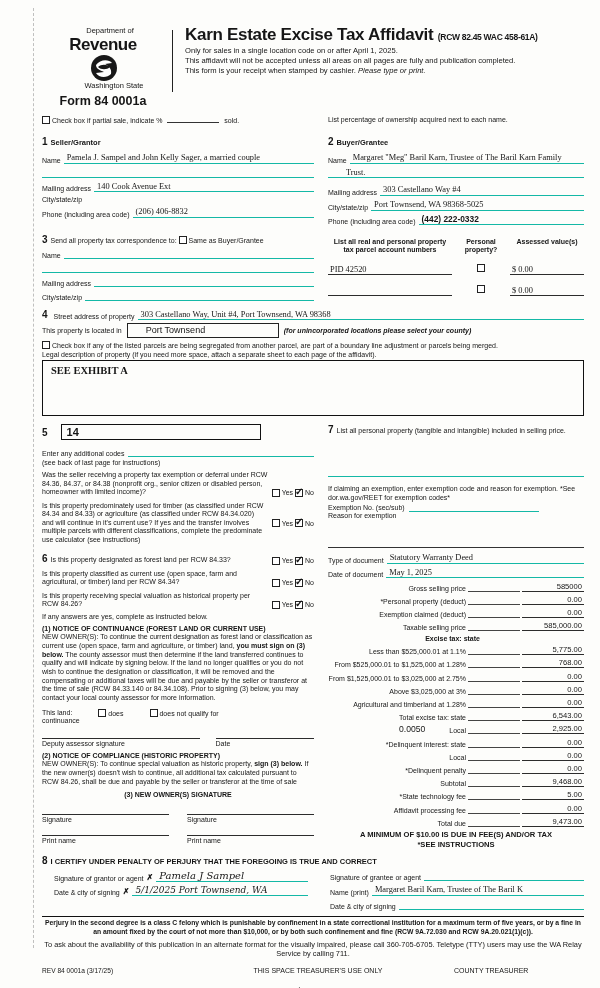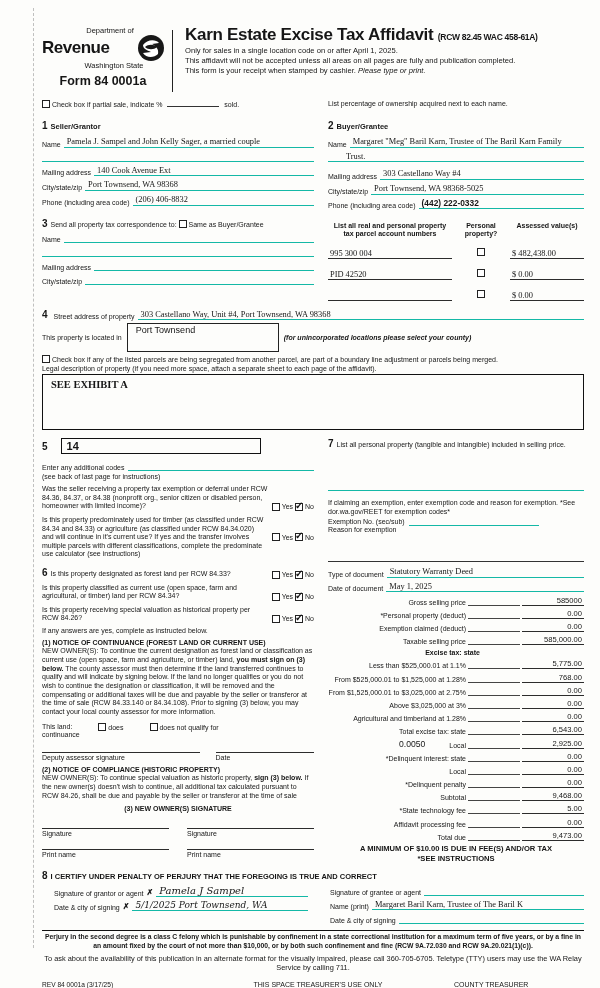--- a/index.html
+++ b/index.html
@@ -9,21 +9,21 @@
     font-family:"Liberation Sans", sans-serif; color:#161616; overflow:hidden;
     margin:0 auto;
   }
   .crease { position:absolute; left:33px; top:8px; bottom:40px; border-left:1px dashed #777; opacity:.45; }
   .inner { padding:26px 16px 0 42px; }
 
   
   .header { display:flex; gap:8px; }
   .agency { width:122px; text-align:center; flex:none; position:relative; }
   .dept-line { font-size:7.5px; margin-left:14px; }
-  .rev-row { display:flex; align-items:center; justify-content:space-between; }
+  .rev-row { display:flex; align-items:center; justify-content:center;flex-direction:column; }
   .revenue { font-size:17px; font-weight:700; letter-spacing:-0.5px; }
   .logo { width:26px; height:26px; border-radius:50%; background:#181818; position:relative; flex:none; margin-left:1px; }
   .logo svg { position:absolute; inset:0; }
   .wa { font-size:7.5px; margin-left:22px; }
   .form-no { font-size:12.5px; font-weight:700; margin-top:4px; }
   .vline { border-left:1.6px solid #222; height:62px; margin-top:4px; }
   .title-block { flex:1; padding-left:4px; }
   .title { font-size:17px; font-weight:700; letter-spacing:-0.3px; line-height:1.05; }
   .rcw { font-size:8.5px; font-weight:700; }
   .hnote { font-size:7.6px; line-height:1.3; margin-top:2px; }
@@ -51,21 +51,21 @@
 
   
   .parcel-head { display:grid; grid-template-columns:1fr 50px 74px; gap:4px; font-size:7px; font-weight:700;
                  text-align:center; line-height:1.15; margin-top:4px; }
   .parcel-row { display:grid; grid-template-columns:1fr 50px 74px; gap:4px; align-items:end; margin-top:3px; }
   .parcel-num { border-bottom:1px solid #2c2c2c; font-family:"Liberation Serif",serif; font-size:8.4px; padding:0 2px; min-height:10px; }
   .parcel-cb { text-align:center; }
   .parcel-val { border-bottom:1px solid #2c2c2c; font-family:"Liberation Serif",serif; font-size:8.4px; padding:0 2px; min-height:10px; }
 
   
-  .located-box { border:1px solid #222; width:152px; height:29px; font-size:9px; padding:1px 8px; font-weight:400; }
+  .located-box { border:1px solid #222; width:152px; height:15px; font-size:9px; padding:1px 18px; font-weight:400; }
   .legal-box { border:1.2px solid #111; height:56px; margin-top:2px; padding:4px 8px;
                font-family:"Liberation Serif",serif; font-weight:700; font-size:10.5px; }
 
   
   .qrow { display:flex; align-items:flex-end; gap:4px; margin-top:5px; }
   .qtext { flex:1; font-size:7px; line-height:1.22; }
   .code-box { display:inline-block; border:1.4px solid #111; width:200px; height:16px;
               font-size:11px; font-weight:700; padding:0 5px; line-height:15px; }
   .para { font-size:7px; line-height:1.24; margin-top:4px; }
   .b { font-weight:700; }
@@ -149,21 +149,20 @@
           </div>
         <div class="frow">
             <span class="fill"></span>
           </div>
         <div class="frow" style="">
             <span class="lbl">Mailing address</span>
             <span class="fill">140 Cook Avenue Ext</span>
           </div>
         <div class="frow">
             <span class="lbl">City/state/zip</span>
-            <span class="fill">Port Townsend, WA 98368</span>
           </div>
         <div class="frow">
             <span class="lbl">Phone (including area code)</span>
             <span class="fill">(206) 406-8832</span>
           </div>
       </div>
       <div class="col-r">
         <div><span class="sec-num">2</span><span class="sec-title">Buyer/Grantee</span></div>
         <div class="frow">
             <span class="lbl">Name</span>
@@ -204,25 +203,20 @@
         <div class="frow">
             <span class="lbl">City/state/zip</span>
             <span class="fill"></span>
           </div>
       </div>
       <div class="col-r">
         <div class="parcel-head">
           <div>List all real and personal property tax parcel account numbers</div>
           <div>Personal property?</div>
           <div>Assessed value(s)</div>
-        </div>
-        <div class="parcel-row">
-          <div class="parcel-num">995 300 004</div>
-          <div class="parcel-cb"><span class="cb"></span></div>
-          <div class="parcel-val">$ 482,438.00</div>
         </div>
         <div class="parcel-row">
           <div class="parcel-num">PID 42520</div>
           <div class="parcel-cb"><span class="cb"></span></div>
           <div class="parcel-val">$ 0.00</div>
         </div>
         <div class="parcel-row">
           <div class="parcel-num"></div>
           <div class="parcel-cb"><span class="cb"></span></div>
           <div class="parcel-val">$ 0.00</div>

